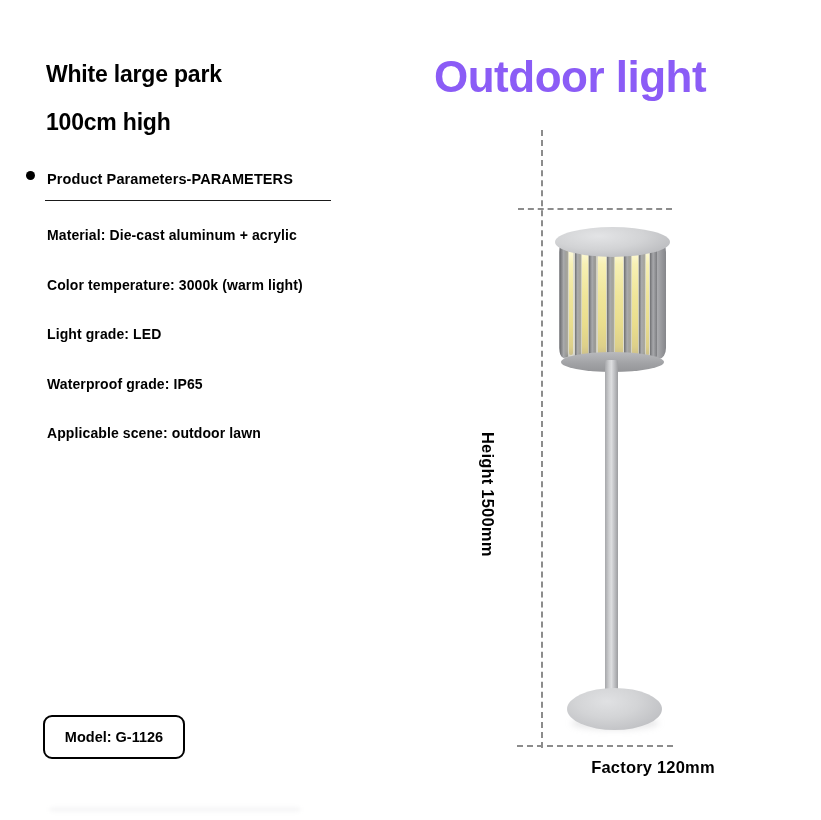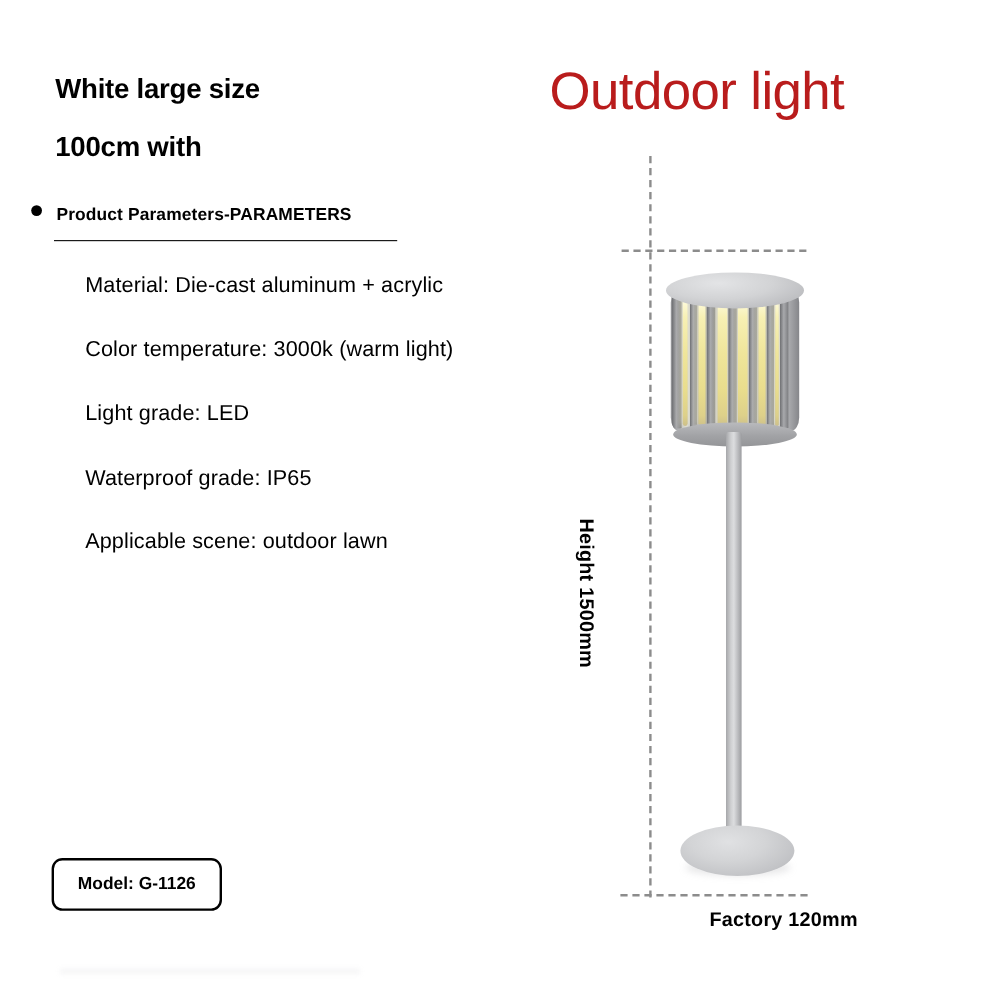--- a/index.html
+++ b/index.html
@@ -66,27 +66,26 @@
     border-top: 1.6px solid #1a1a1a;
   }
 
   .param-list {
     position: absolute;
     left: 47px;
     top: 228px;
     width: 360px;
   }
   .param-line {
-    font-weight: normal;
-    font-size: 18px;
+    font-weight: bold;
+    font-size: 14px;
     line-height: 1;
     margin-bottom: 35.5px;
     white-space: nowrap;
     letter-spacing: 0.1px;
-    margin-left: 24px;
   }
   .param-line.indented {
     padding-left: 83px;
     margin-bottom: 0;
   }
 
   .sub-list {
     position: absolute;
     left: 45px;
     top: 541px;
@@ -125,25 +124,24 @@
     position: absolute;
     left: 420px; top: 0;
     width: 401px;
     height: 820px;
   }
   .product-title {
     position: absolute;
     left: 14px;
     top: 52px;
     font-size: 44px;
-    font-weight: normal;
+    font-weight: bold;
     letter-spacing: -0.5px;
     white-space: nowrap;
-    color: #b91c1c;
-    margin-left: 24px;
+    color: #8b5cf6;
   }
 
   
   .dash-h {
     position: absolute;
     height: 0;
     border-top: 2px dashed #8c8c8c;
   }
   .dash-h.top    { left: 98px;  top: 208px; width: 154px; }
   .dash-h.bottom { left: 97px;  top: 745px; width: 156px; }
@@ -291,23 +289,23 @@
     height: 3px;
     background: rgba(170,170,175,0.16);
     filter: blur(2px);
   }
 </style>
 </head>
 <body>
 
 <div class="left-panel">
 
-  <div class="headline headline-1">White large size</div>
-
-  <div class="headline headline-2">100cm with</div>
+  <div class="headline headline-1">White large park</div>
+
+  <div class="headline headline-2">100cm high</div>
 
   <div class="section-head-row">
     <span class="bullet-dot"></span>
     <span class="section-head-text">Product Parameters-PARAMETERS</span>
   </div>
 
   <div class="divider"></div>
 
   <div class="param-list">
     <div class="param-line">Material: Die-cast aluminum + acrylic</div>

